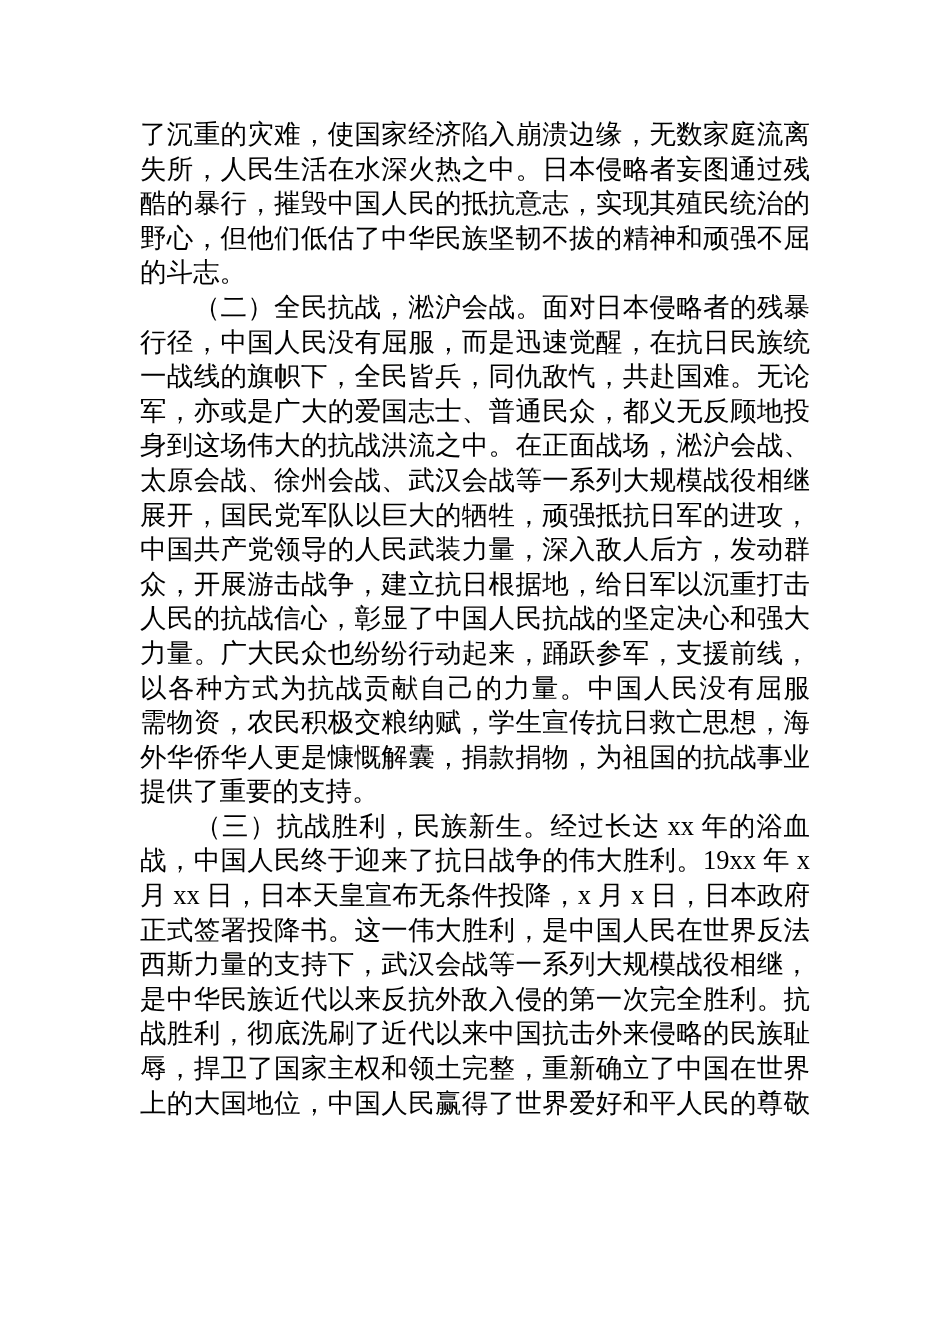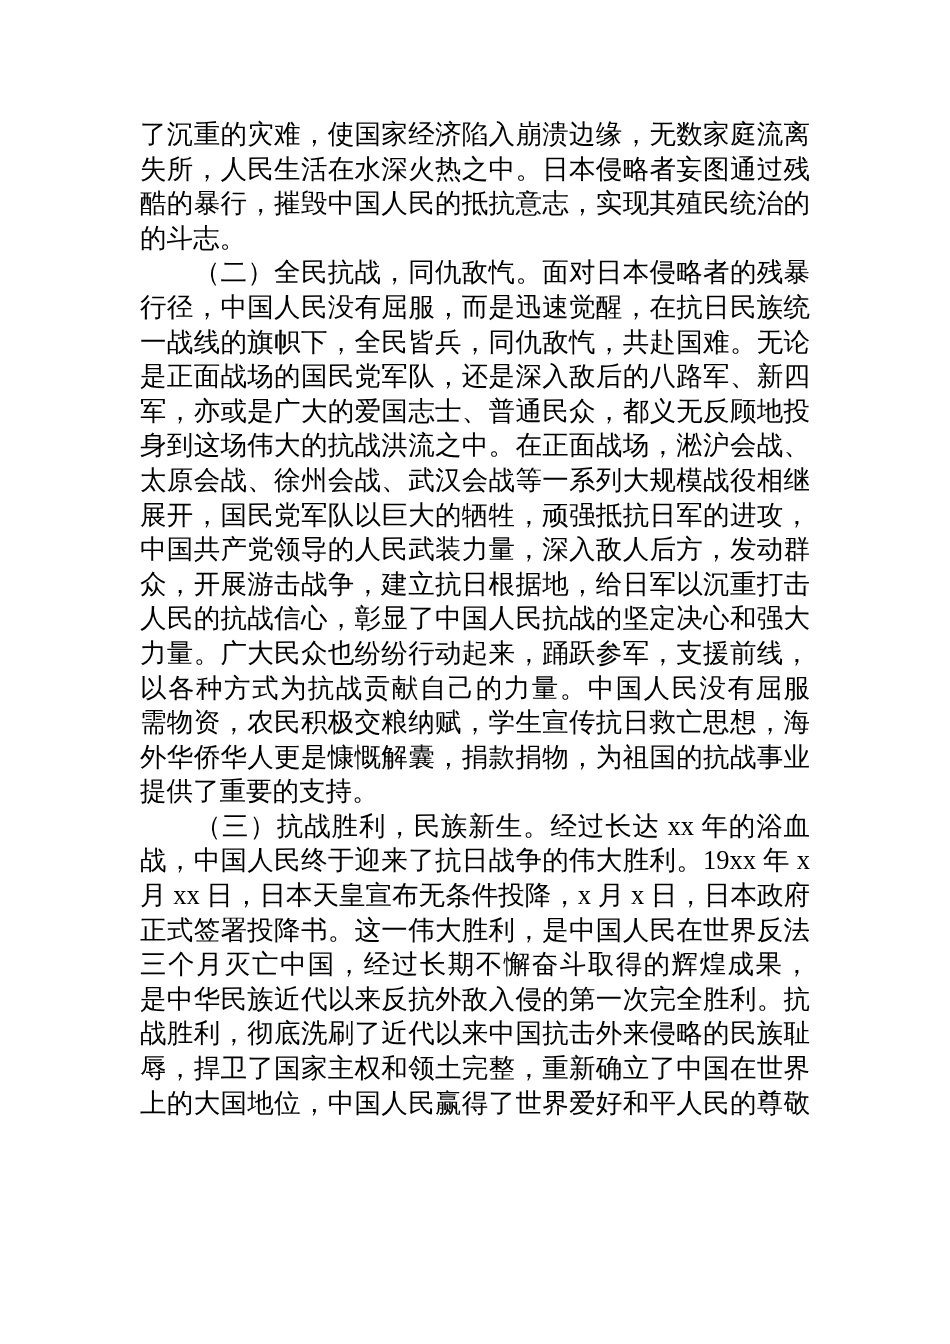--- a/index.html
+++ b/index.html
@@ -39,40 +39,40 @@
   }
 </style>
 </head>
 <body>
 
 <div class="page">
   <div class="doc-body">
     <div class="line">了沉重的灾难，使国家经济陷入崩溃边缘，无数家庭流离</div>
     <div class="line">失所，人民生活在水深火热之中。日本侵略者妄图通过残</div>
     <div class="line">酷的暴行，摧毁中国人民的抵抗意志，实现其殖民统治的</div>
+    <div class="line">野心，但他们低估了中华民族坚韧不拔的精神和顽强不屈</div>
     <div class="line para-end">的斗志。</div>
-    <div class="line">　　（二）全民抗战，同仇敌忾。面对日本侵略者的残暴</div>
+    <div class="line">　　（二）全民抗战，淞沪会战。面对日本侵略者的残暴</div>
     <div class="line">行径，中国人民没有屈服，而是迅速觉醒，在抗日民族统</div>
     <div class="line">一战线的旗帜下，全民皆兵，同仇敌忾，共赴国难。无论</div>
-    <div class="line">是正面战场的国民党军队，还是深入敌后的八路军、新四</div>
     <div class="line">军，亦或是广大的爱国志士、普通民众，都义无反顾地投</div>
     <div class="line">身到这场伟大的抗战洪流之中。在正面战场，淞沪会战、</div>
     <div class="line">太原会战、徐州会战、武汉会战等一系列大规模战役相继</div>
     <div class="line">展开，国民党军队以巨大的牺牲，顽强抵抗日军的进攻，</div>
     <div class="line">中国共产党领导的人民武装力量，深入敌人后方，发动群</div>
     <div class="line">众，开展游击战争，建立抗日根据地，给日军以沉重打击</div>
     <div class="line">人民的抗战信心，彰显了中国人民抗战的坚定决心和强大</div>
     <div class="line">力量。广大民众也纷纷行动起来，踊跃参军，支援前线，</div>
     <div class="line">以各种方式为抗战贡献自己的力量。中国人民没有屈服</div>
     <div class="line">需物资，农民积极交粮纳赋，学生宣传抗日救亡思想，海</div>
     <div class="line">外华侨华人更是慷慨解囊，捐款捐物，为祖国的抗战事业</div>
     <div class="line para-end">提供了重要的支持。</div>
     <div class="line">　　（三）抗战胜利，民族新生。经过长达 xx 年的浴血奋</div>
     <div class="line">战，中国人民终于迎来了抗日战争的伟大胜利。19xx 年 x</div>
     <div class="line">月 xx 日，日本天皇宣布无条件投降，x 月 x 日，日本政府</div>
     <div class="line">正式签署投降书。这一伟大胜利，是中国人民在世界反法</div>
-    <div class="line">三个月灭亡中国，经过长期不懈奋斗取得的辉煌成果，</div>
+    <div class="line">西斯力量的支持下，武汉会战等一系列大规模战役相继，</div>
     <div class="line">是中华民族近代以来反抗外敌入侵的第一次完全胜利。抗</div>
     <div class="line">战胜利，彻底洗刷了近代以来中国抗击外来侵略的民族耻</div>
     <div class="line">辱，捍卫了国家主权和领土完整，重新确立了中国在世界</div>
     <div class="line">上的大国地位，中国人民赢得了世界爱好和平人民的尊敬</div>
   </div>
 </div>
 
 </body></html>

